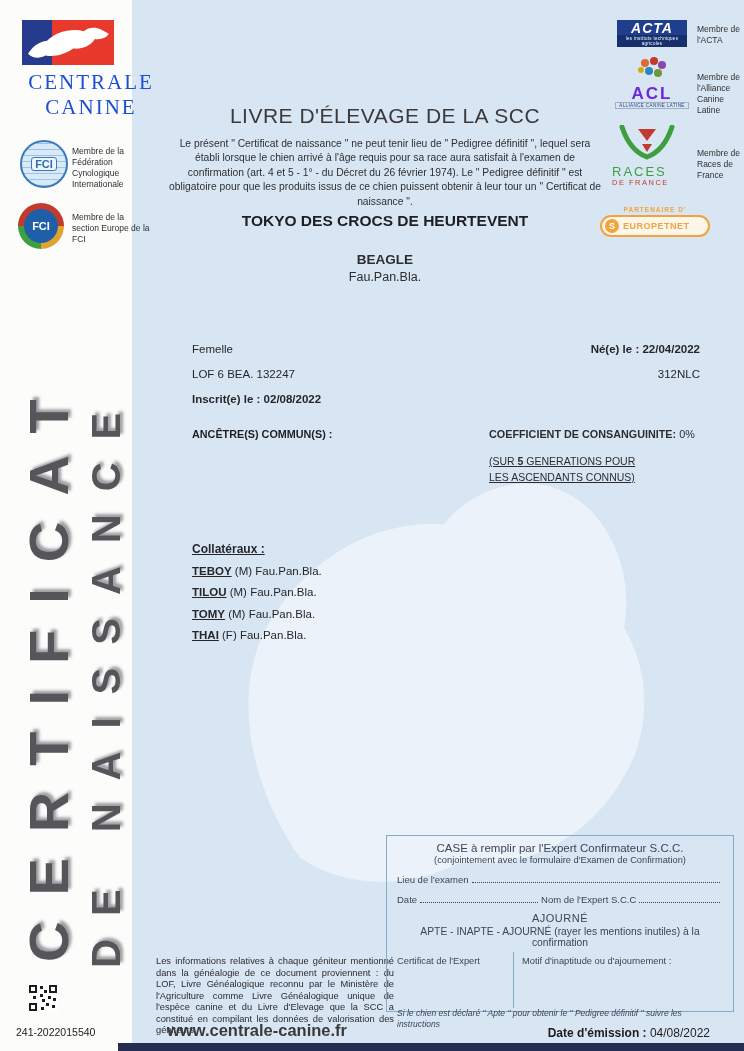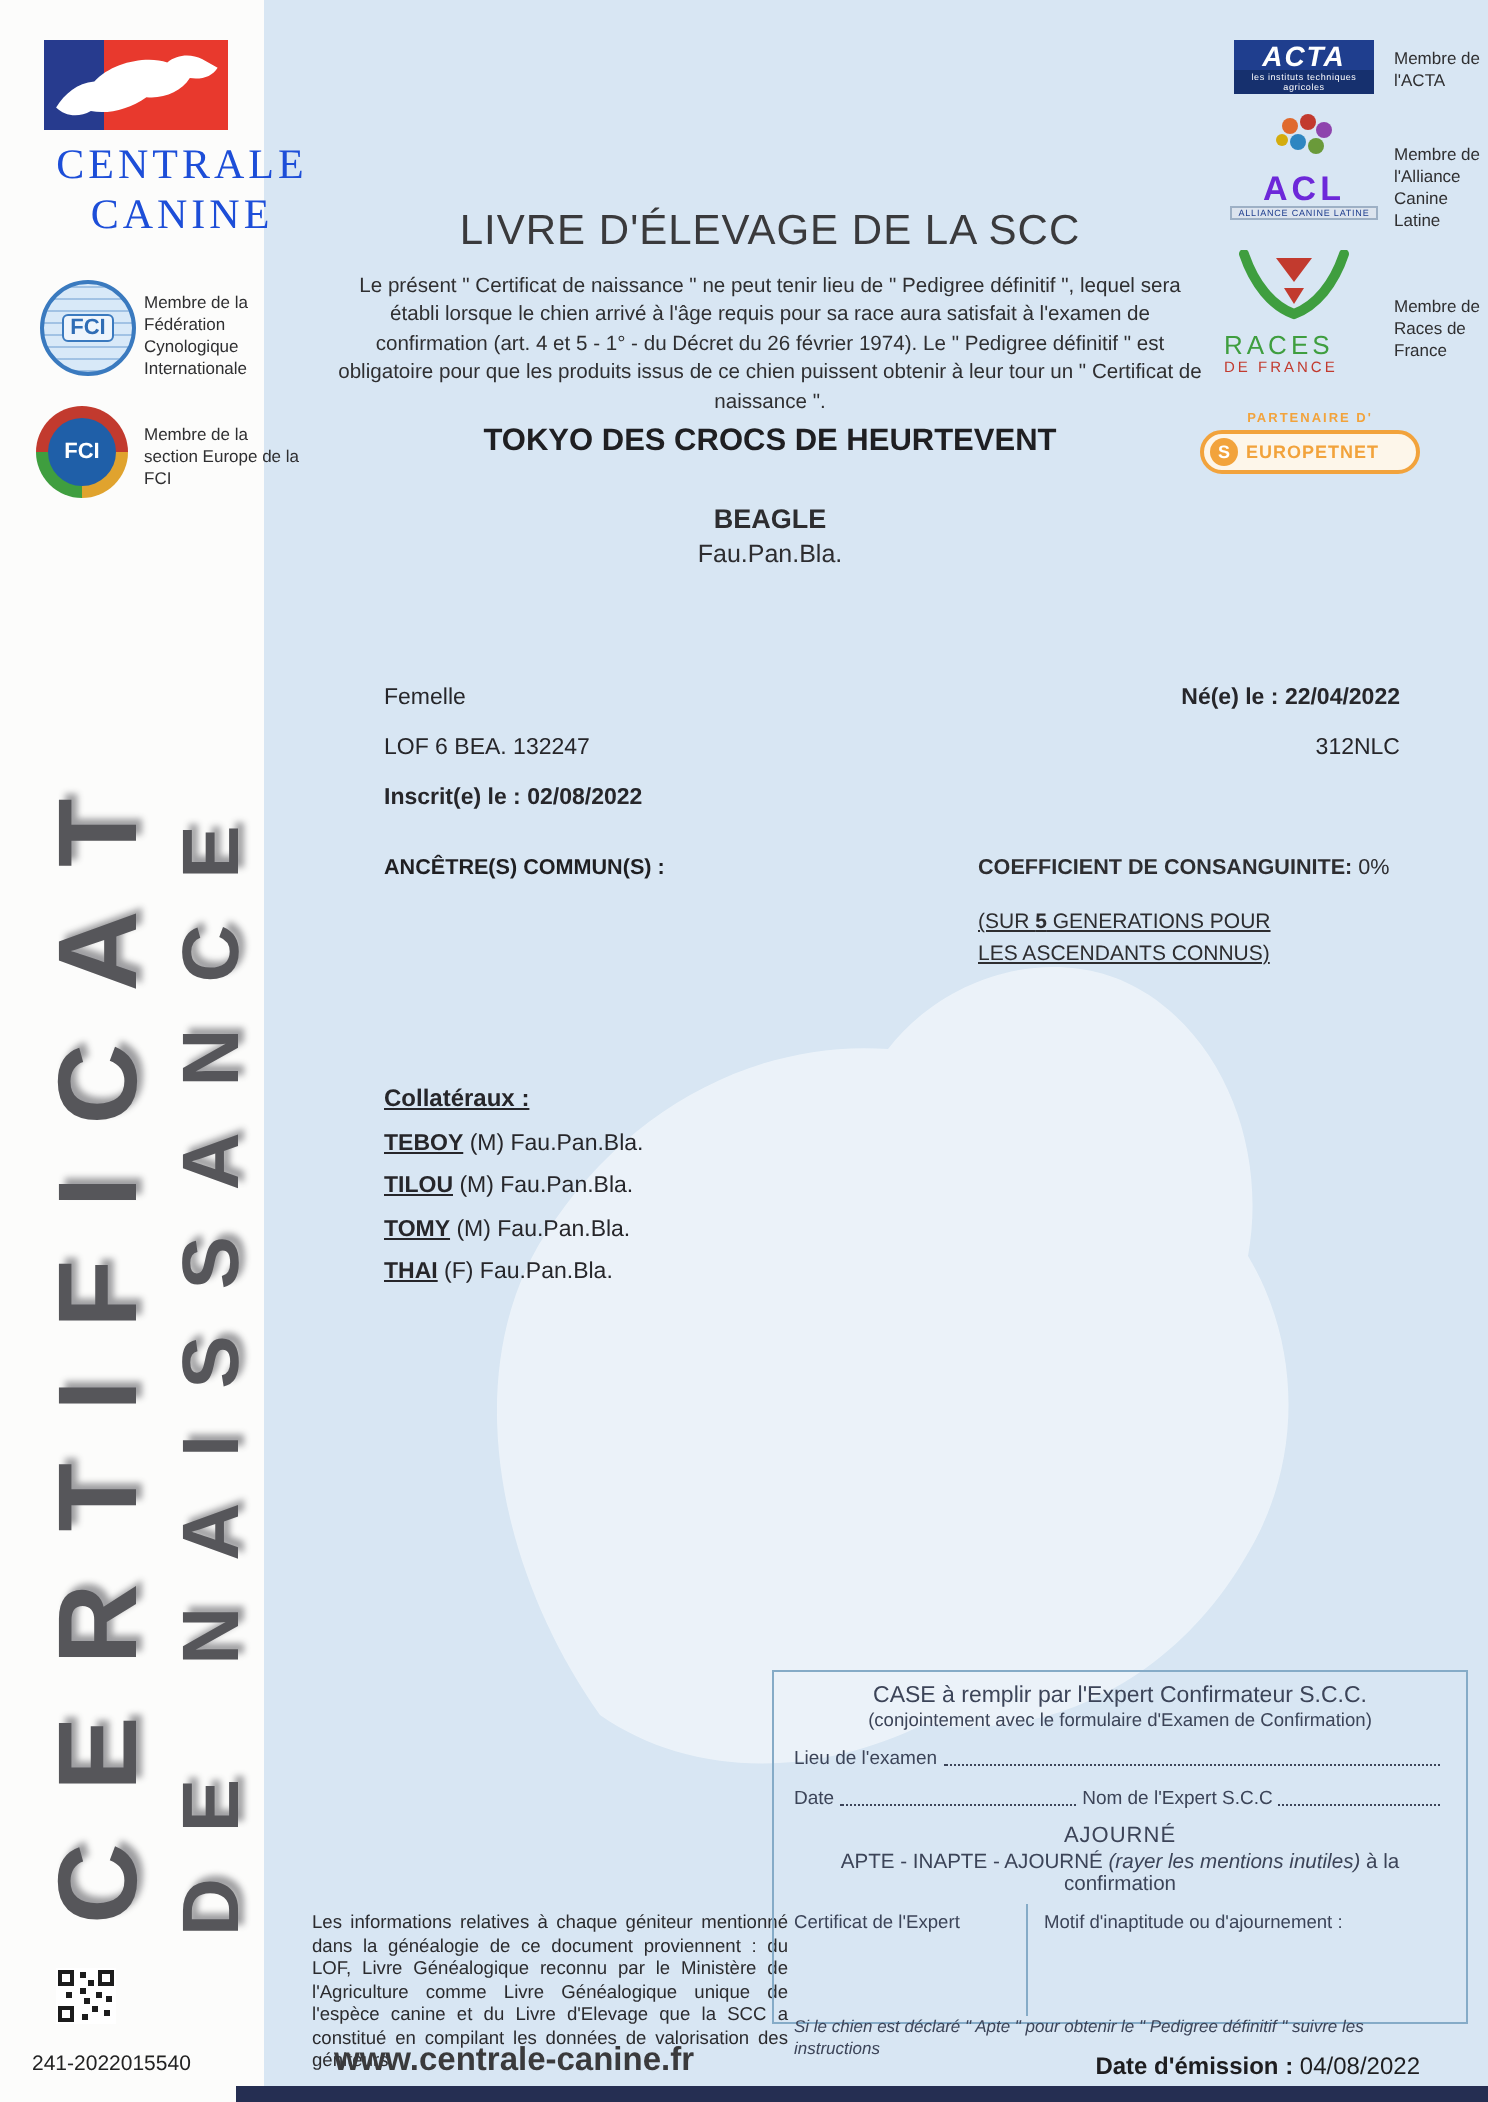--- a/index.html
+++ b/index.html
@@ -206,21 +206,21 @@
         <span class="dots"></span>
     </div>
     <div class="frow">
       <span>Date</span>
         <span class="dots fix"></span>
       <span>Nom de l'Expert S.C.C</span>
         <span class="dots"></span>
     </div>
     <div class="dec">AJOURNÉ</div>
     <div class="apte">
-      <span>APTE - INAPTE - AJOURNÉ </span><span style="font-style:italic;">(rayer les mentions inutiles)</span><span> à la confirmation</span>
+      <span>APTE - INAPTE - AJOURNÉ </span><span style="">(rayer les mentions inutiles)</span><span> à la confirmation</span>
     </div>
     <div class="cols">
       <div class="c1"><span>Certificat de l'Expert</span></div>
       <div class="c2"><span>Motif d'inaptitude ou d'ajournement  :</span></div>
     </div>
     <div class="fnote">Si le chien est déclaré " Apte " pour obtenir le " Pedigree définitif " suivre les instructions</div>
   </div>
 
   <svg class="abs qr" width="30" height="28" viewBox="0 0 30 28">
     <rect width="30" height="28" fill="#ffffff"></rect>

